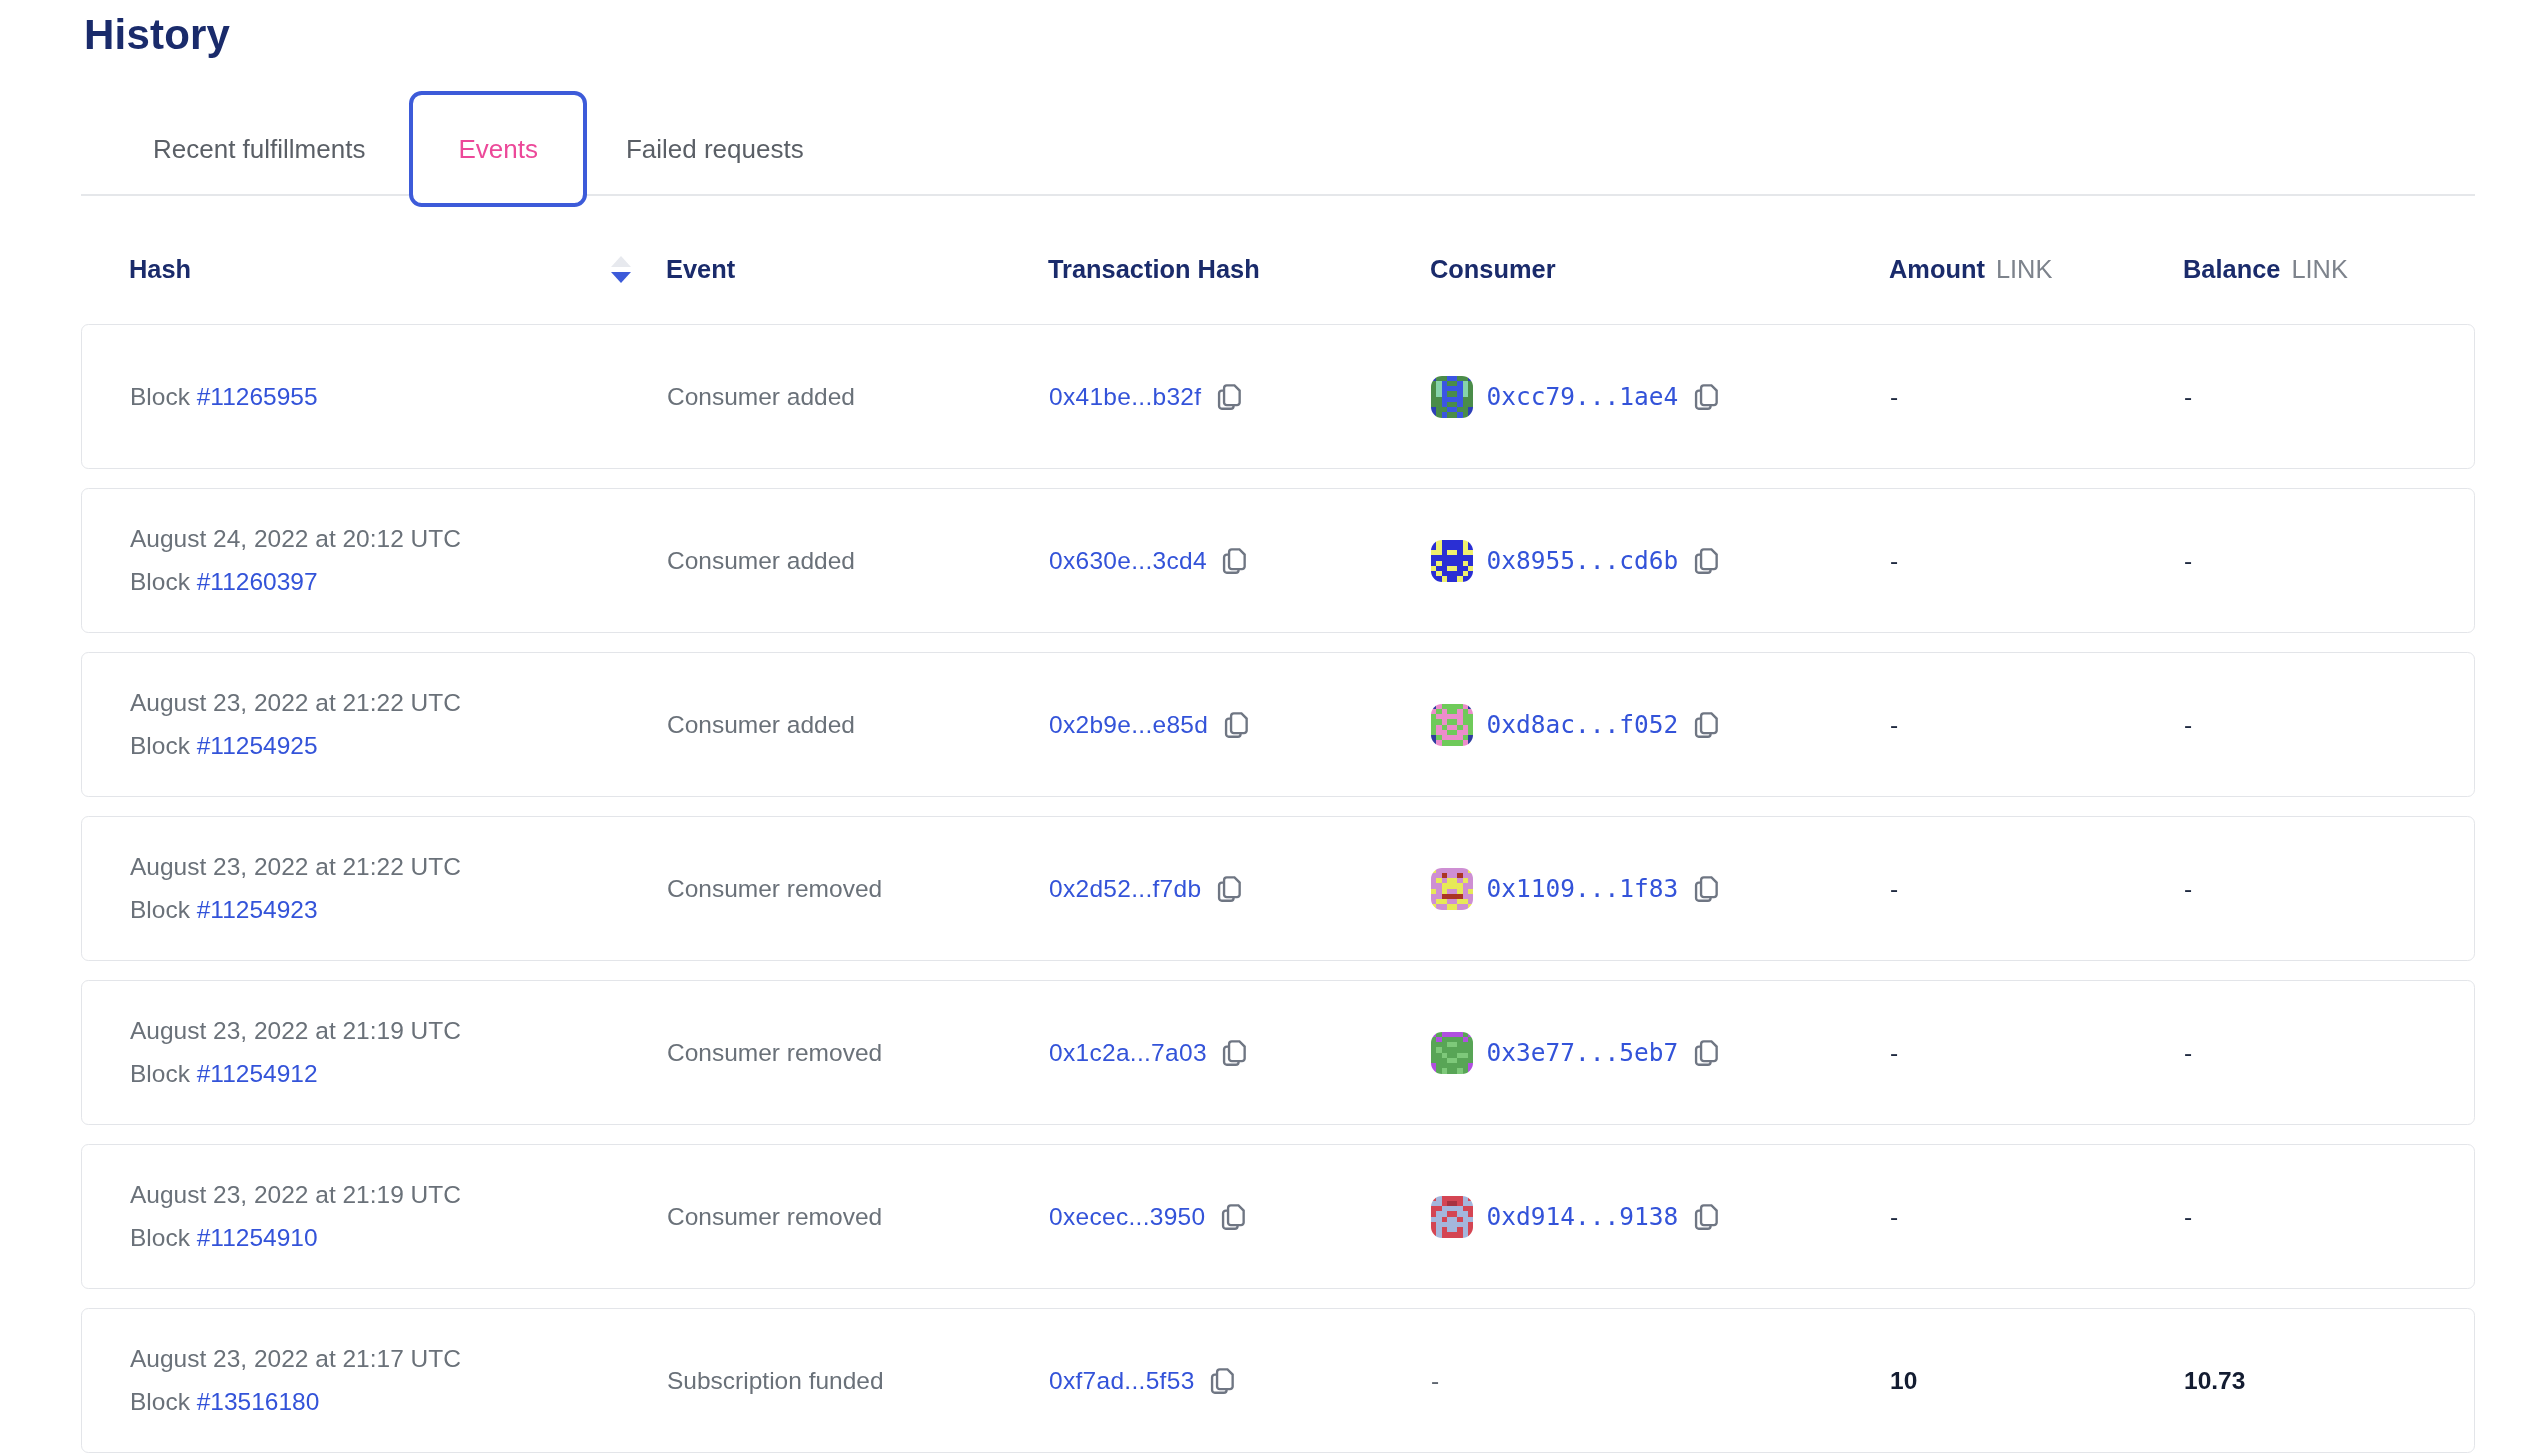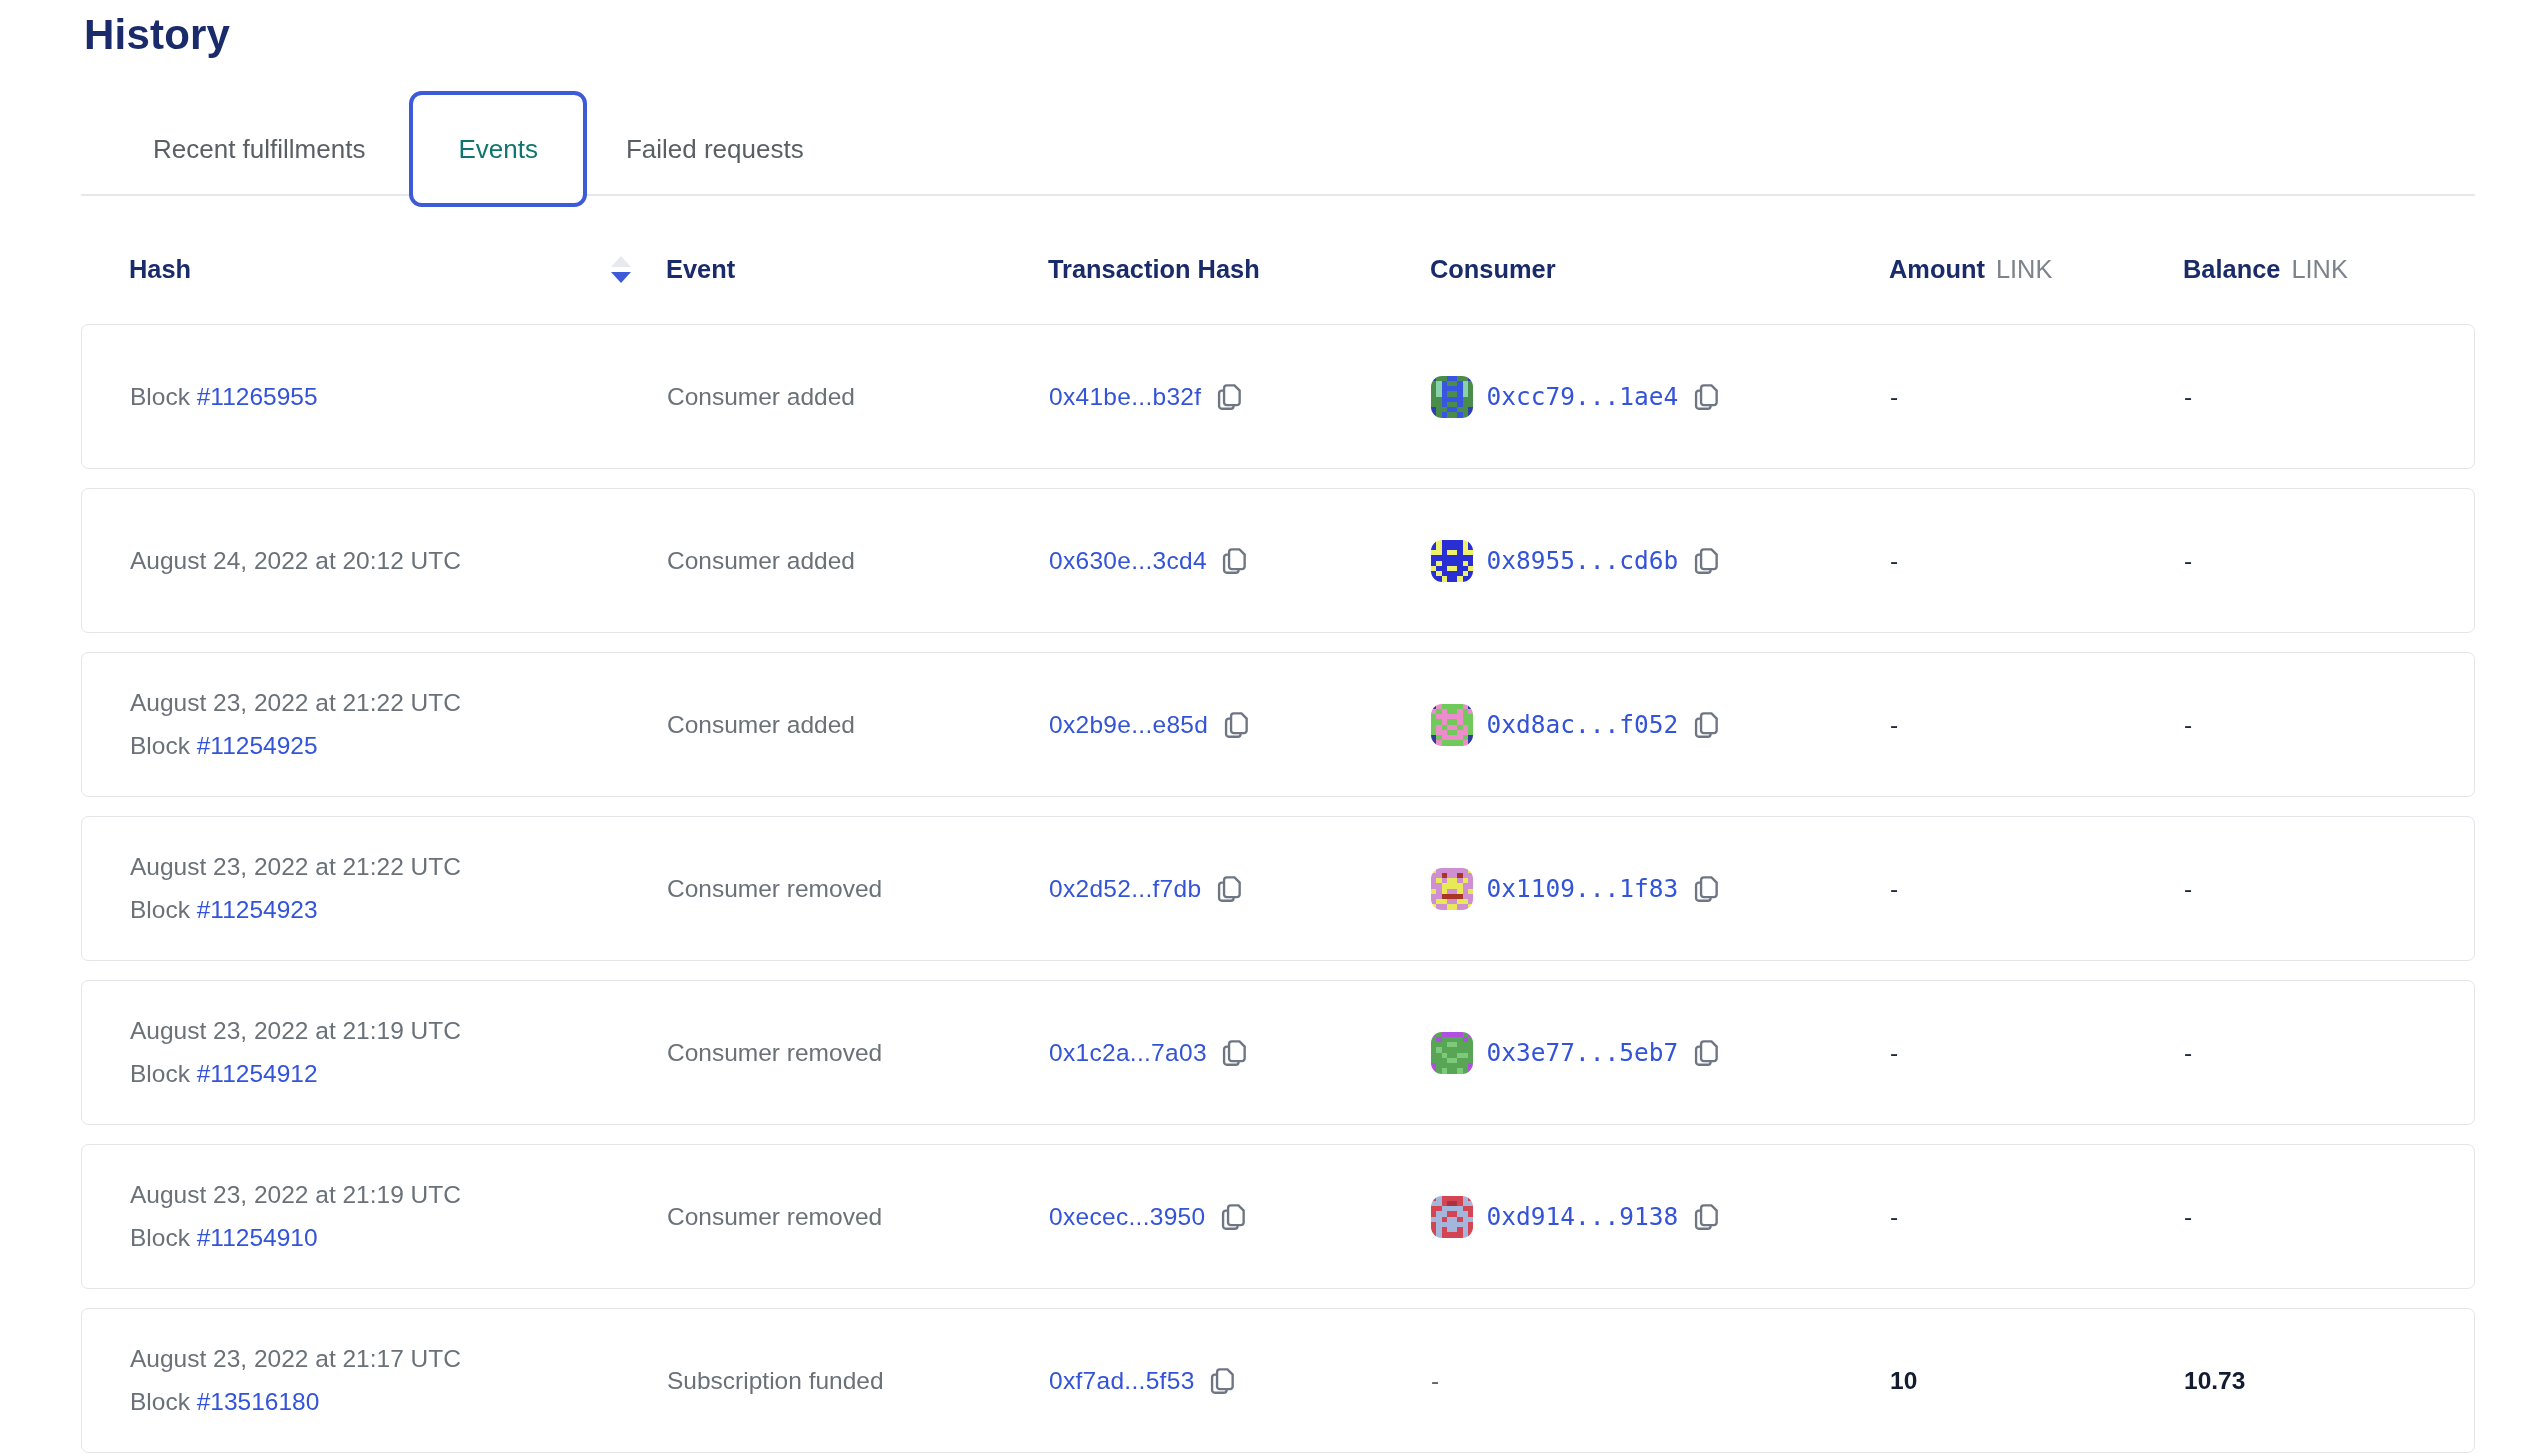--- a/index.html
+++ b/index.html
@@ -12,21 +12,21 @@
   .tabs-divider { position:absolute; left:81px; top:194px; width:2394px; height:1.8px;
                   background:#e5e7ea; z-index:1; }
 
   .tabs { position:absolute; left:81px; top:91px; height:116px; display:flex;
           align-items:center; z-index:2; }
   .tab-plain { color:#5a5f66; font-size:26px; cursor:pointer; background:transparent; }
   .tab-recent { margin-left:72px; }
   .tab-failed { margin-left:39px; }
   .tab-active { margin-left:44px; height:116px; padding:0 45px; display:flex;
                 align-items:center; border:4.5px solid #3d5bd9; border-radius:12.7px;
-                background:#ffffff; color:#0f766e; font-size:26px; cursor:pointer; }
+                background:#ffffff; color:#ec4899; font-size:26px; cursor:pointer; }
 
   .grid { display:grid;
           grid-template-columns:537px 382px 382px 459px 294px 292px;
           padding-left:48px; width:2394px; align-items:center; }
 
   .header-row { position:absolute; left:81px; top:242px; height:55px; }
   .th { font-size:25.4px; font-weight:700; color:#1a2b6b; display:flex; align-items:center; }
   .th .unit { font-weight:400; color:#7d838c; margin-left:11px; }
   .sort-box { margin-left:auto; margin-right:35px; display:flex; flex-direction:column;
               align-items:center; cursor:pointer; }
@@ -191,20 +191,24 @@
       </span>
 
     </div>
     <div class="cell-val">-</div>
     <div class="cell-val">-</div>
   </div>
 
   <div class="card grid">
     <div class="cell-time">
       <span class="t-date">August 24, 2022 at 20:12 UTC</span>
+      <span class="t-block">
+        <span>Block</span>
+        <a class="blue-link">#11260397</a>
+      </span>
     </div>
     <div class="cell-event">Consumer added</div>
     <div class="cell-flex">
       <a class="hash-link">0x630e...3cd4</a>
       <span class="copy-btn">
         <svg viewBox="0 0 32 34" fill="none">
           <rect x="4.5" y="10.5" width="16" height="20" rx="3" stroke="#6f7683" stroke-width="2.6" fill="#ffffff"></rect>
           <path d="M13 4.8 h8.5 l5.7 5.7 v13 a3 3 0 0 1 -3 3 h-11.2 a3 3 0 0 1 -3 -3 v-15.7 a3 3 0 0 1 3 -3 z" stroke="#6f7683" stroke-width="2.6" fill="#ffffff"></path>
         </svg>
       </span>

